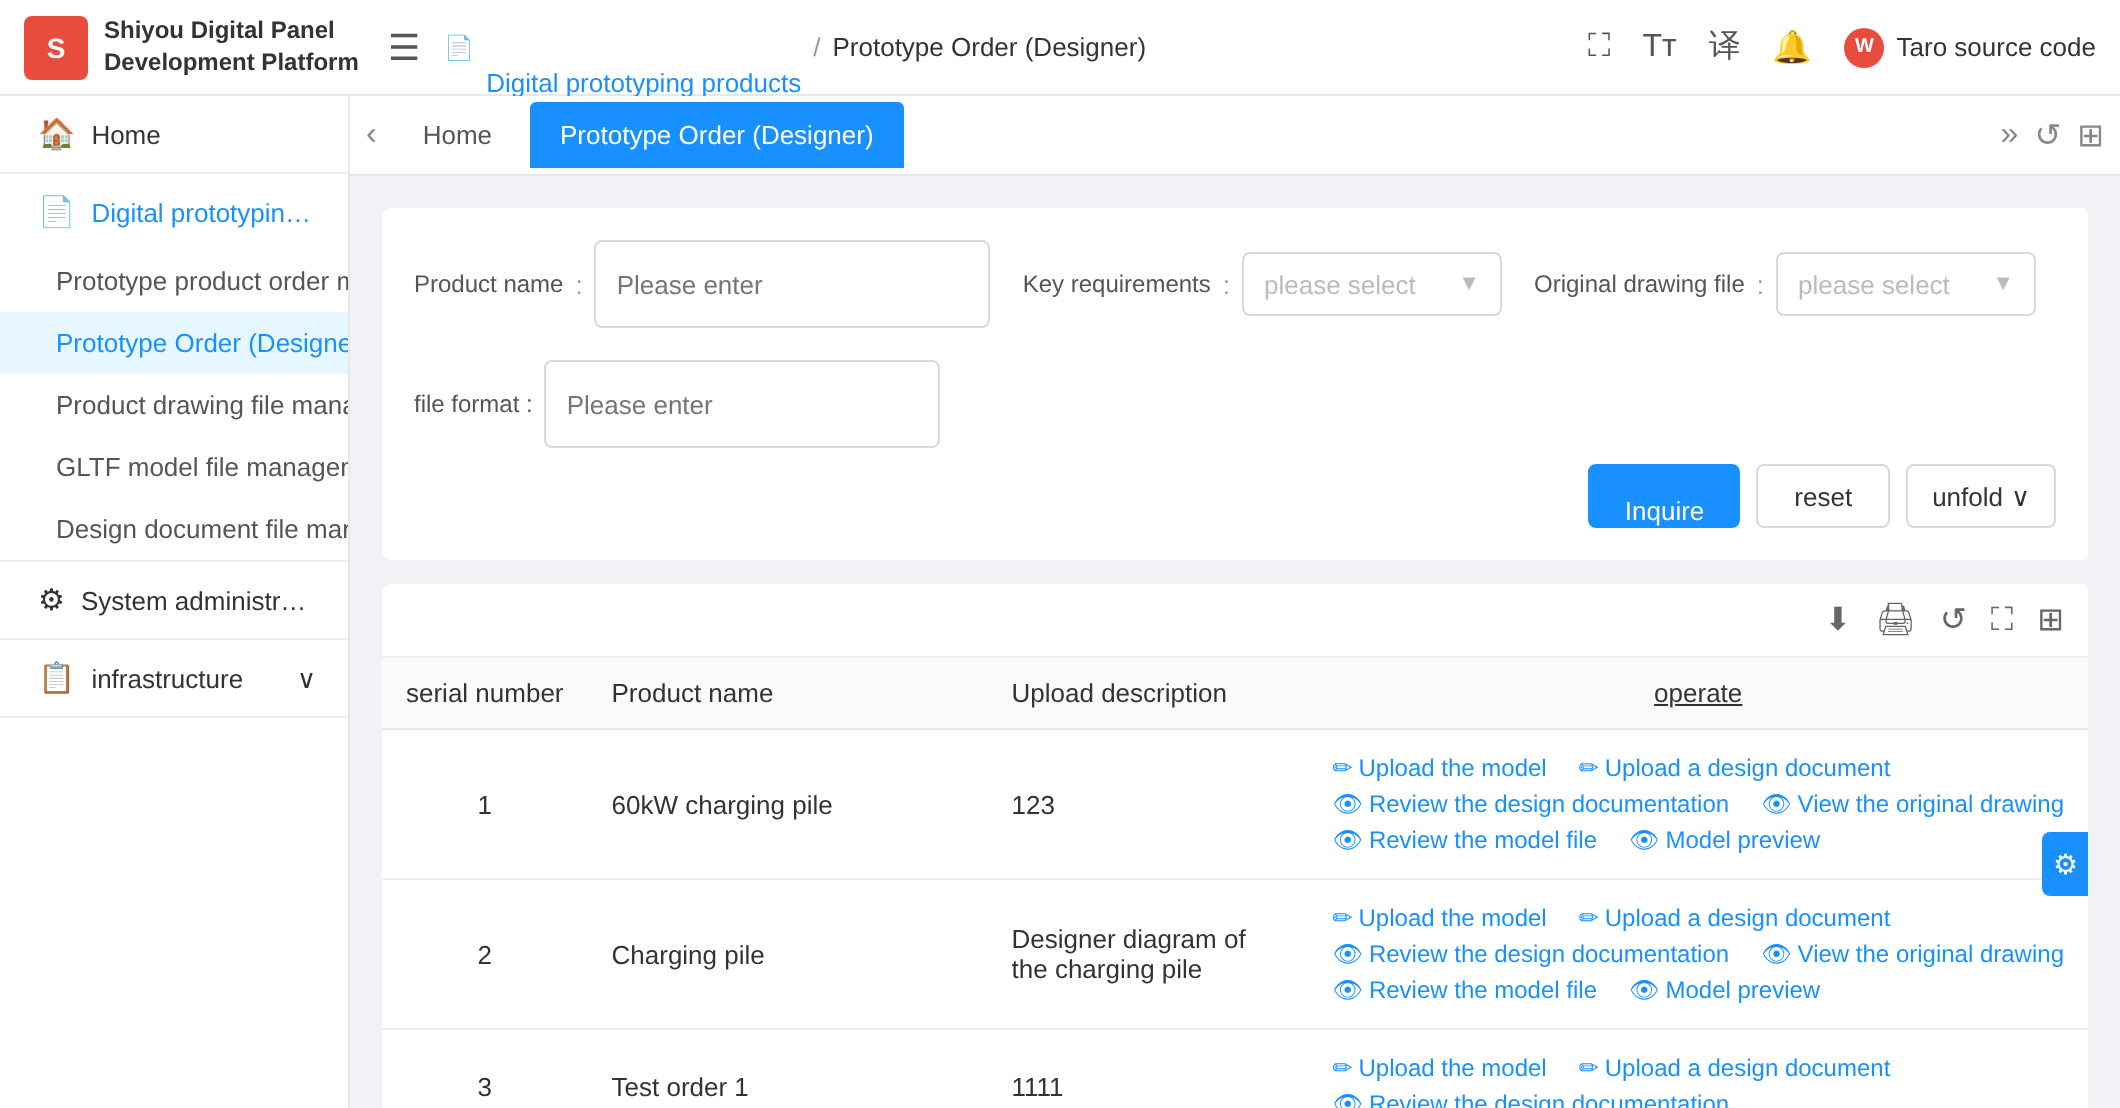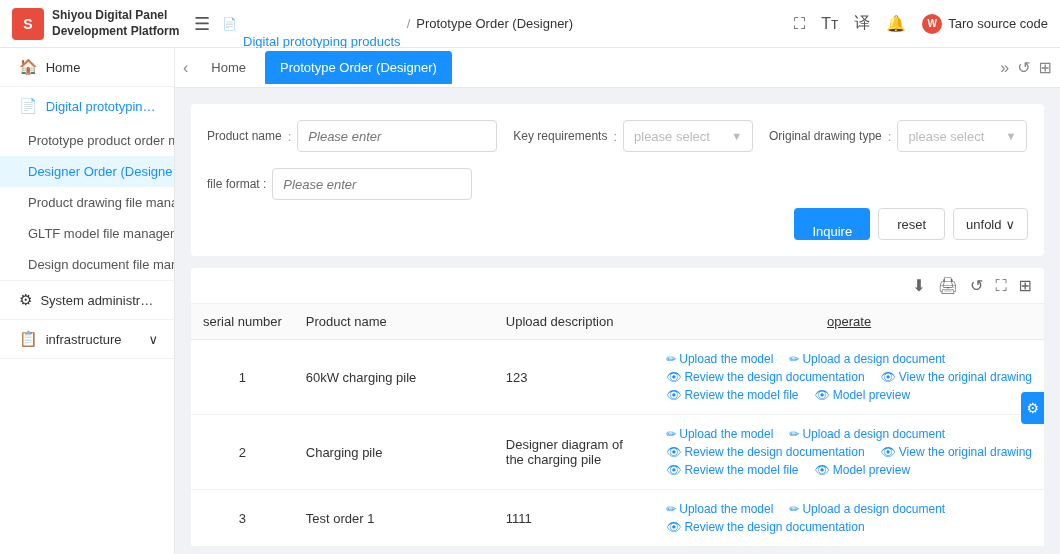--- a/index.html
+++ b/index.html
@@ -163,23 +163,22 @@
       white-space: nowrap;
       text-align: right;
     }
     .filter-input {
       border: 1px solid #d9d9d9;
       border-radius: 4px;
       padding: 5px 10px;
       font-size: 13px;
       color: #a16207;
       outline: none;
-      height: 32px;
+      height: 44px;
       min-width: 120px;
-      font-style: italic;
     }
     .filter-select {
       border: 1px solid #d9d9d9;
       border-radius: 4px;
       padding: 5px 10px;
       font-size: 13px;
       color: #bbb;
       outline: none;
       height: 32px;
       min-width: 130px;
@@ -338,21 +337,21 @@
 
     <div class="sidebar-section">
       <div class="sidebar-item highlighted">
         <span class="icon">📄</span>
         <span class="sidebar-item-label">Digital prototyping produ</span>
       </div>
       <div class="sidebar-group-item">
         <span class="sidebar-item-label">Prototype product order m</span>
       </div>
       <div class="sidebar-group-item active">
-        <span class="sidebar-item-label">Designer Order (Designe</span>
+        <span class="sidebar-item-label">Prototype Order (Designe</span>
       </div>
       <div class="sidebar-group-item">
         <span class="sidebar-item-label">Product drawing file mana</span>
       </div>
       <div class="sidebar-group-item">
         <span class="sidebar-item-label">GLTF model file managem</span>
       </div>
       <div class="sidebar-group-item">
         <span class="sidebar-item-label">Design document file man</span>
       </div>
@@ -401,21 +400,21 @@
           <div class="filter-field">
             <span class="filter-label">Key requirements</span>
             <span style="color:#999;">:</span>
             <div class="filter-select">
               <span>please select</span>
               <span class="filter-select-arrow">▼</span>
             </div>
           </div>
 
           <div class="filter-field">
-            <span class="filter-label">Original drawing type</span>
+            <span class="filter-label">Original drawing file</span>
             <span style="color:#999;">:</span>
             <div class="filter-select">
               <span>please select</span>
               <span class="filter-select-arrow">▼</span>
             </div>
           </div>
 
           <div class="filter-file-format">
             <span class="filter-label">file format :</span>
             <input class="filter-input" type="text" style="min-width: 140px;" placeholder="Please enter">

